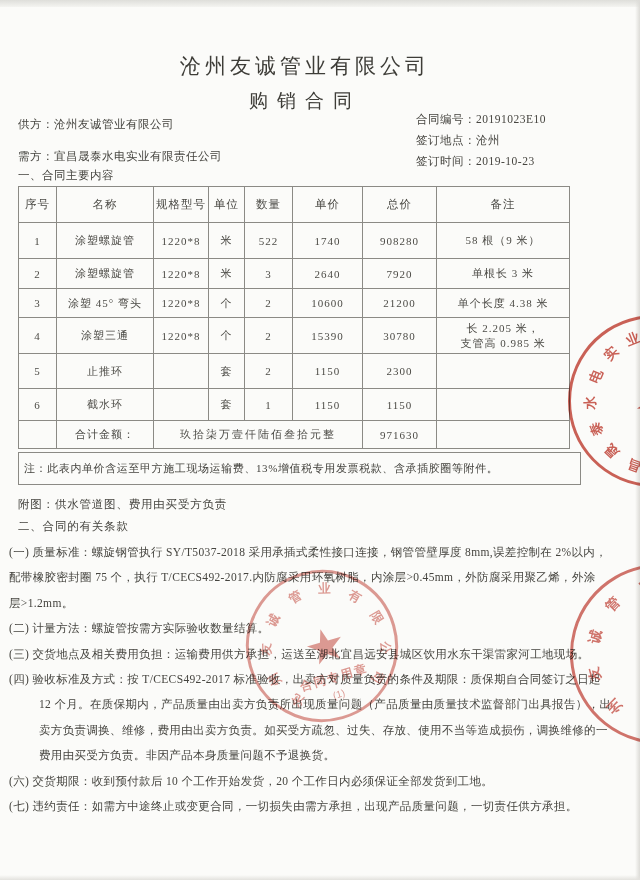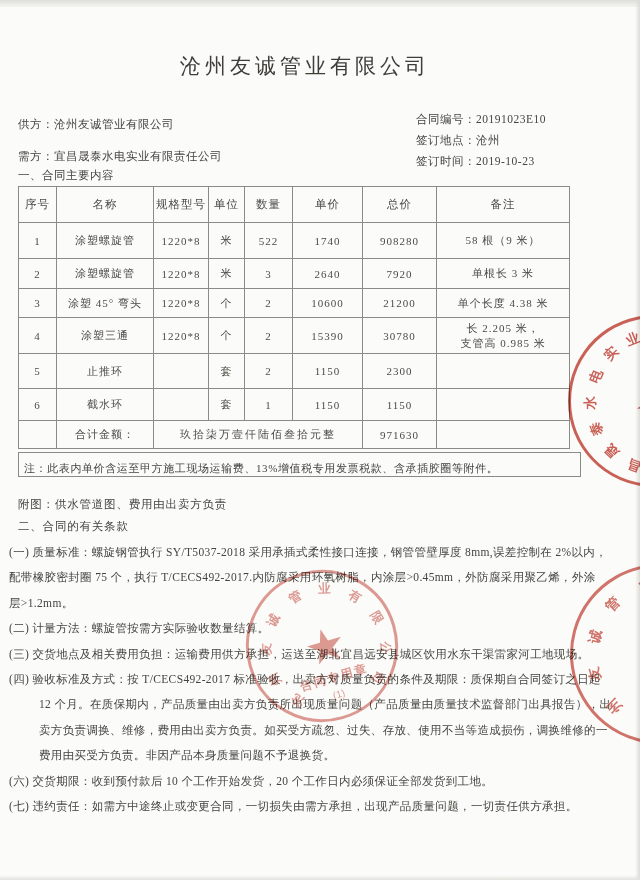--- a/index.html
+++ b/index.html
@@ -37,21 +37,21 @@
   }
   #items-table td,#items-table th{
     border:1px solid #8b8a85;font-weight:normal;
     text-align:center;vertical-align:middle;
     font-size:11px;letter-spacing:1px;color:#4c4b46;
     white-space:pre-line;padding:1px 2px;overflow:hidden;
   }
   #items-table thead th{height:36px;font-size:11.5px;margin-top:24px;}
   .num-cell{letter-spacing:0.5px;}
 
-  #note-box{position:absolute;left:18px;top:452px;width:563px;height:25px;
+  #note-box{position:absolute;left:18px;top:452px;width:563px;height:33px;
     border:1px solid #8b8a85;font-size:11px;letter-spacing:0.6px;
     padding:8px 5px 0 5px;white-space:nowrap;}
   #attachment-line{position:absolute;left:18px;top:497px;font-size:11.5px;letter-spacing:0.8px;}
   #section2-title{position:absolute;left:18px;top:519px;font-size:11.5px;letter-spacing:0.8px;}
 
   #terms{position:absolute;left:9px;top:540px;width:605px;}
   .term-line{line-height:25.4px;font-size:11.5px;letter-spacing:0.35px;white-space:nowrap;}
   .term-line.ind{padding-left:30px;}
 
   
@@ -65,20 +65,21 @@
 </style>
 </head>
 <body>
 
 <div id="page">
   <div class="edge-top"></div>
   <div class="edge-right"></div>
   <div class="edge-bottom"></div>
 
   <div class="t1">沧州友诚管业有限公司</div>
+  <div class="t2">购销合同</div>
 
   <div class="fld" id="supplier-row"><span>供方：</span><span>沧州友诚管业有限公司</span></div>
   <div class="fld" id="buyer-row"><span>需方：</span><span>宜昌晟泰水电实业有限责任公司</span></div>
   <div class="fld" id="contract-no-row"><span>合同编号：</span><span>20191023E10</span></div>
   <div class="fld" id="sign-place-row"><span>签订地点：</span><span>沧州</span></div>
   <div class="fld" id="sign-date-row"><span>签订时间：</span><span>2019-10-23</span></div>
   <div class="fld" id="section1-title">一、合同主要内容</div>
 
   <table id="items-table">
     <colgroup id="cols">
@@ -171,21 +172,21 @@
         <td></td>
         <td>合计金额：</td>
         <td colspan="4" style="letter-spacing:2px;">玖拾柒万壹仟陆佰叁拾元整</td>
         <td class="num-cell">971630</td>
         <td></td>
       </tr>
     </tbody>
   </table>
 
   <div id="note-box">注：此表内单价含运至甲方施工现场运输费、13%增值税专用发票税款、含承插胶圈等附件。</div>
-  <div id="attachment-line">附图：供水管道图、费用由出卖方负责</div>
+  <div id="attachment-line">附图：供水管道图、费用由买受方负责</div>
   <div id="section2-title">二、合同的有关条款</div>
 
   <div id="terms">
       <div class="term-line">(一) 质量标准：螺旋钢管执行 SY/T5037-2018 采用承插式柔性接口连接，钢管管壁厚度 8mm,误差控制在 2%以内，</div>
       <div class="term-line">配带橡胶密封圈 75 个，执行 T/CECS492-2017.内防腐采用环氧树脂，内涂层&gt;0.45mm，外防腐采用聚乙烯，外涂</div>
       <div class="term-line">层&gt;1.2mm。</div>
       <div class="term-line">(二) 计量方法：螺旋管按需方实际验收数量结算。</div>
       <div class="term-line">(三) 交货地点及相关费用负担：运输费用供方承担，运送至湖北宜昌远安县城区饮用水东干渠雷家河工地现场。</div>
       <div class="term-line">(四) 验收标准及方式：按 T/CECS492-2017 标准验收，出卖方对质量负责的条件及期限：质保期自合同签订之日起</div>
       <div class="term-line ind">12 个月。在质保期内，产品质量由出卖方负责所出现质量问题（产品质量由质量技术监督部门出具报告），出</div>

